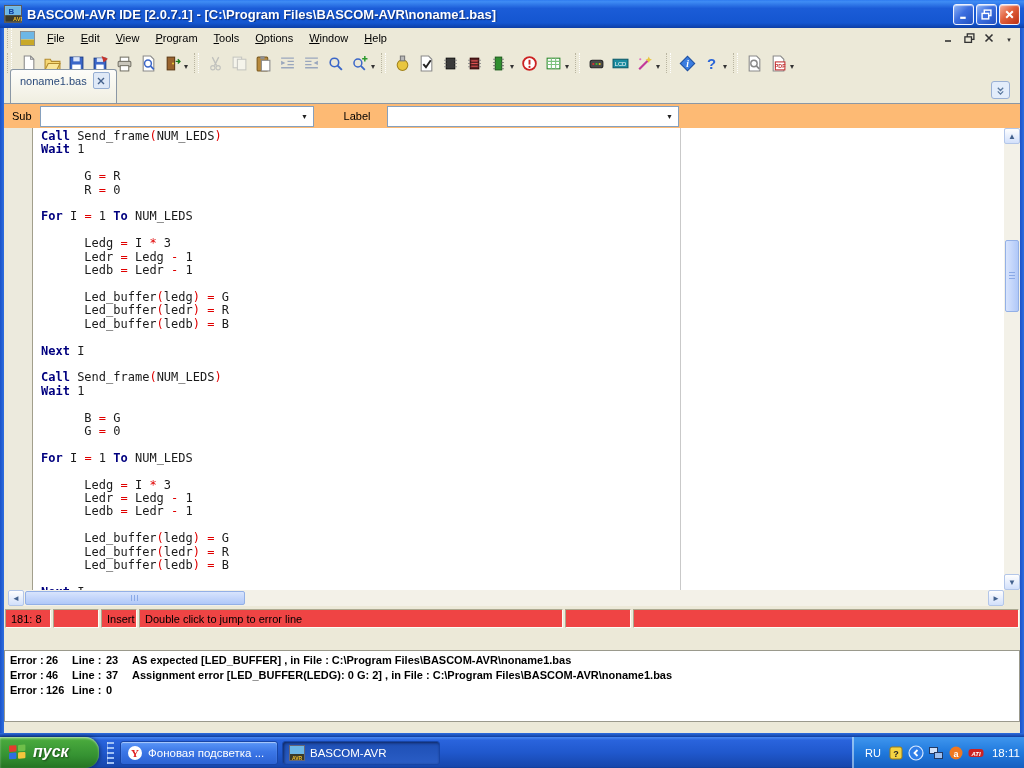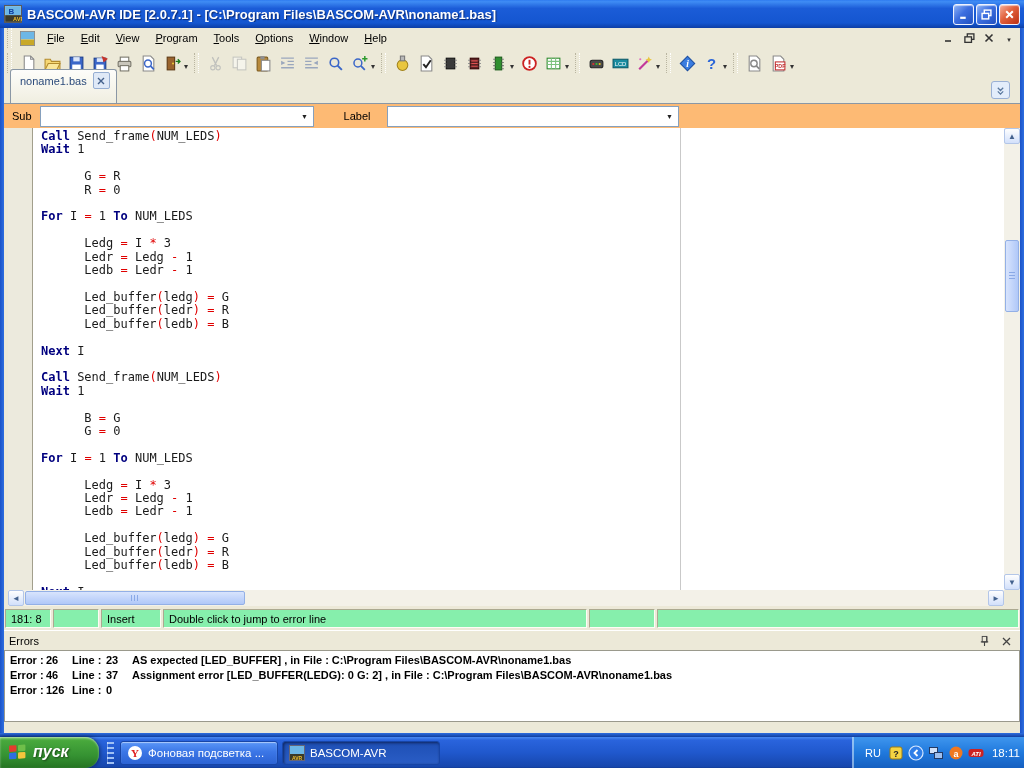--- a/index.html
+++ b/index.html
@@ -85,23 +85,23 @@
   .v-thumb::after{content:"";position:absolute;left:3px;right:3px;top:50%;height:7px;margin-top:-4px;
     background:repeating-linear-gradient(180deg,#8aa9e6 0 1px,transparent 1px 3px);}
   .h-thumb{position:absolute;top:1px;height:14px;left:17px;width:220px;border-radius:2px;
     background:linear-gradient(180deg,#d8e4fd,#b0c8f8);border:1px solid #93b0e6;box-sizing:border-box;}
   .h-thumb::after{content:"";position:absolute;top:3px;bottom:3px;left:50%;width:7px;margin-left:-4px;
     background:repeating-linear-gradient(90deg,#8aa9e6 0 1px,transparent 1px 3px);}
 
   
   .statusbar{position:absolute;left:4px;top:606px;right:4px;height:24px;background:#ece9d8;
     display:flex;align-items:center;gap:2px;padding:0 1px;box-sizing:border-box;font-size:11px;}
-  .spanel{height:19px;line-height:18px;padding:0 5px;box-sizing:border-box;background:#86efac;
+  .spanel{height:19px;line-height:18px;padding:0 5px;box-sizing:border-box;background:#ef4444;
     border:1px solid;border-color:#aba990 #fdfcf5 #fdfcf5 #aba990;white-space:nowrap;overflow:hidden;}
-  .sp1{width:46px}.sp2{width:46px}.sp3{width:60px}.sp4{width:424px}.sp5{width:66px}.sp6{flex:1}
+  .sp1{width:46px}.sp2{width:46px}.sp3{width:36px}.sp4{width:424px}.sp5{width:66px}.sp6{flex:1}
 
   
   .err-header{position:absolute;left:4px;top:630px;right:4px;height:20px;background:#ece9d8;
     display:flex;align-items:center;font-size:11px;color:#000;border-top:1px solid #fff;}
   .err-header .txt{padding-left:5px;flex:1;}
   .err-tool{width:16px;height:14px;display:flex;align-items:center;justify-content:center;margin-right:6px;color:#444;}
   .err-list{position:absolute;left:4px;top:650px;right:4px;height:72px;background:#fff;
     border:1px solid #9a998c;box-sizing:border-box;font-size:11px;color:#000;padding:2px 0;}
   .err-row{display:flex;height:15px;line-height:15px;white-space:nowrap;font-weight:bold;}
   .e-lab{width:36px;padding-left:5px;}
@@ -528,34 +528,20 @@
 
   <div class="statusbar" id="statusbar">
       <span class="spanel sp1">181: 8</span>
       <span class="spanel sp2"></span>
       <span class="spanel sp3">Insert</span>
       <span class="spanel sp4">Double click to jump to error line</span>
       <span class="spanel sp5"></span>
       <span class="spanel sp6"></span>
     </div>
 
-  <div class="err-header">
-    <span class="txt">Errors</span>
-    <span class="err-tool">
-        <svg width="11" height="12" viewBox="0 0 12 13">
-          <rect x="3.5" y="1.5" width="5" height="6" fill="none" stroke="#444"></rect>
-          <path d="M8.5 1.5v6M2 7.5h8M6 7.5V12" stroke="#444" stroke-width="1.2"></path>
-        </svg>
-      </span>
-    <span class="err-tool">
-        <svg width="9" height="9" viewBox="0 0 9 9">
-          <path d="M1 1l7 7M8 1L1 8" stroke="#444" stroke-width="1.3"></path>
-        </svg>
-      </span>
-  </div>
   <div class="err-list" id="errlist">
       <div class="err-row">
         <span class="e-lab">Error :</span>
         <span class="e-num">26</span>
         <span class="l-lab">Line :</span>
         <span class="l-num">23</span>
         <span class="e-msg">AS expected [LED_BUFFER]  , in File : C:\Program Files\BASCOM-AVR\noname1.bas</span>
       </div>
       <div class="err-row">
         <span class="e-lab">Error :</span>

